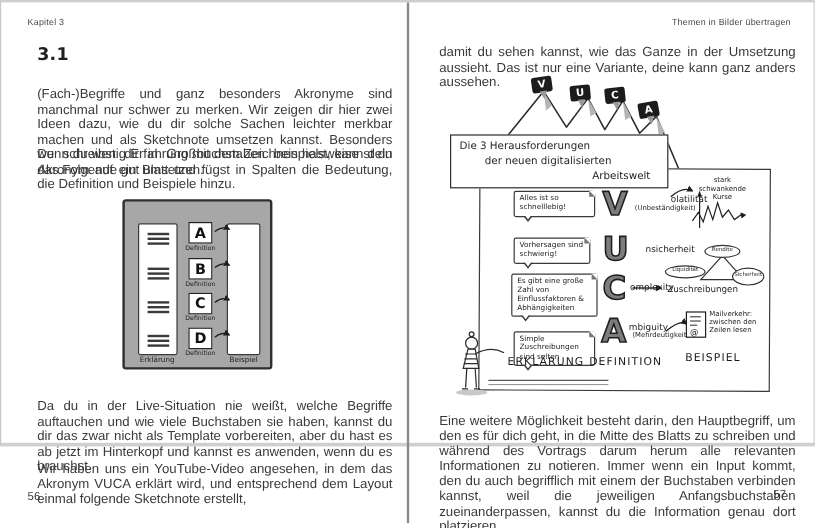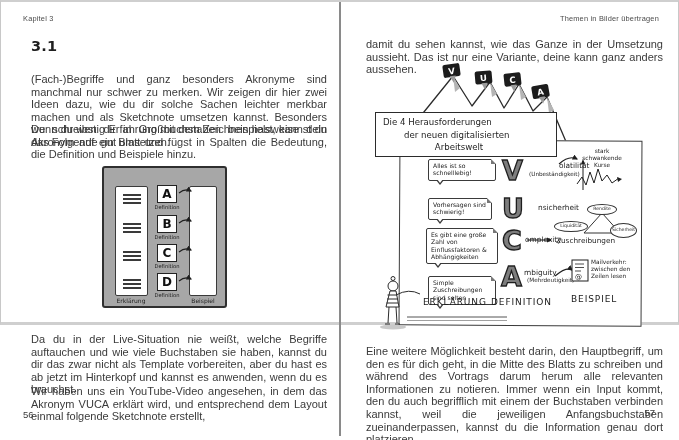--- a/index.html
+++ b/index.html
@@ -1,19 +1,19 @@
 <!DOCTYPE html>
 <html lang="de"><head>
 <meta charset="utf-8">
 <style>
   * { margin:0; padding:0; box-sizing:border-box; }
   html,body { width:679px; height:440px; background:#ffffff; }
   body { font-family:"Liberation Sans", sans-serif; color:#3a3a3a; position:relative; }
 
-  .spread { position:absolute; left:0; top:0; width:679px; height:325px;
+  .spread { position:absolute; left:0; top:0; width:679px; height:372px;
             border:1px solid #c8c8c8; border-top:2px solid #cfcfcf; border-bottom:3px solid #cfcfcf; background:#fff; }
   .divider { position:absolute; left:338px; top:0; width:2px; height:434px; background:#8a8a8a; }
 
   .page { position:absolute; top:0; height:434px; }
   .page-left  { left:0; width:338px; }
   .page-right { left:340px; width:337px; }
 
   .running-head { position:absolute; font-size:7.4px; color:#4a4a4a; letter-spacing:0.2px; }
   .body-text { position:absolute; font-size:11px; line-height:12.6px; color:#3a3a3a; text-align:justify; }
   .page-number { position:absolute; font-size:9.5px; color:#3a3a3a; }
@@ -45,21 +45,21 @@
   .vuca-sketch { position:absolute; left:30px; top:62px; width:306px; height:276px; font-family:"DejaVu Sans",sans-serif; }
   .svg-layer { position:absolute; left:0; top:0; width:306px; height:276px; pointer-events:none; }
   .layer-under { z-index:1; } .layer-over { z-index:5; }
 
   .vuca-sheet { position:absolute; left:28px; top:76px; width:243px; height:186px; background:#fff;
                 border:1.6px solid #3a3a3a; z-index:2; transform:rotate(0.3deg); }
   .challenge-box { position:absolute; left:4px; top:48px; width:182px; height:45px; background:#fff;
                    border:1.6px solid #2b2b2b; z-index:4; font-size:8.6px; color:#1e1e1e; line-height:12.5px; padding-top:3px; }
   .challenge-box .l1 { padding-left:7px; }
   .challenge-box .l2 { padding-left:28px; }
-  .challenge-box .l3 { text-align:center; padding-right:14px; }
+  .challenge-box .l3 { text-align:right; padding-right:14px; }
 
   .flag { position:absolute; width:17px; height:13px; background:#1c1c1c; border-radius:2px; z-index:6;
           display:flex; align-items:center; justify-content:center; color:#fff; font-weight:700; font-size:8.5px; }
   .flag::after { content:""; position:absolute; left:6px; bottom:-6px; border-left:3px solid transparent;
                  border-right:3px solid transparent; border-top:7px solid #9a9a9a; }
 
   .note { position:absolute; background:#fff; border:1.1px solid #3a3a3a; border-radius:2px; z-index:3;
           font-size:6.1px; line-height:1.2; padding:2px 3px 3px 4px; color:#222; }
   .note::after { content:""; position:absolute; left:7px; bottom:-5px; border-left:4px solid transparent;
                  border-right:4px solid transparent; border-top:5px solid #3a3a3a; }
@@ -163,21 +163,21 @@
         <polyline points="40,64 82,12 101,42 119,18 133,44 148,20 162,47 176,33 196,80 205,93" fill="none" stroke="#2b2b2b" stroke-width="1.3" stroke-linejoin="round"></polyline>
         <polygon points="82,12 89,24 84,28" fill="#b5b5b5"></polygon>
         <polygon points="119,18 126,30 121,33" fill="#b5b5b5"></polygon>
         <polygon points="148,20 155,33 150,36" fill="#b5b5b5"></polygon>
         <polygon points="176,33 183,46 178,49" fill="#b5b5b5"></polygon>
       </svg>
 
       <div class="vuca-sheet"></div>
 
       <div class="challenge-box">
-        <div class="l1">Die 4 Herausforderungen</div>
+        <div class="l1">Die 3 Herausforderungen</div>
         <div class="l2">der neuen digitalisierten</div>
         <div class="l3">Arbeitswelt</div>
       </div>
 
       <div class="flag" style="left:72px; top:0px;  transform:rotate(-8deg);">V</div>
       <div class="flag" style="left:104px; top:7px; transform:rotate(-5deg);">U</div>
       <div class="flag" style="left:133px; top:9px; transform:rotate(-6deg);">C</div>
       <div class="flag" style="left:161px; top:21px; transform:rotate(-10deg);">A</div>
 
       <div class="note" style="left:57px; top:95px; width:68px;">

